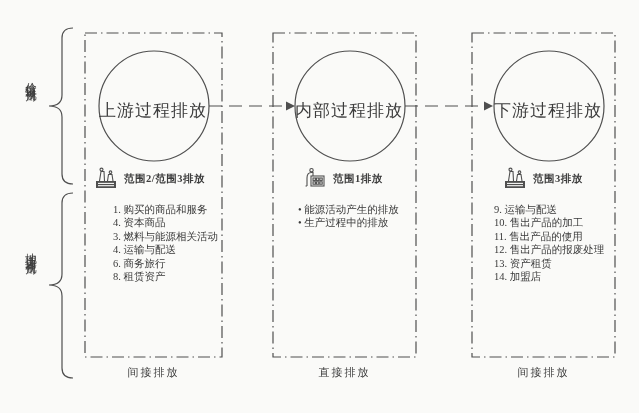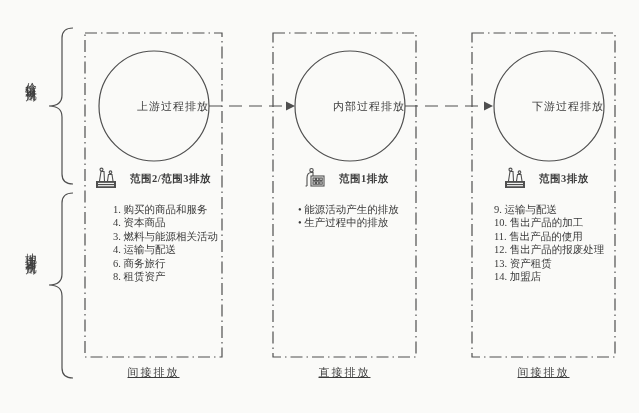--- a/index.html
+++ b/index.html
@@ -7,29 +7,29 @@
     position:relative;
     width:639px;height:413px;
     background:#fafaf8;
     font-family:"Liberation Serif","DejaVu Serif",serif;
     color:#333;
     overflow:hidden;
   }
   #bg-svg{position:absolute;left:0;top:0;}
   .abs{position:absolute;}
   .circle-label{
-    width:110px;text-align:right;
-    font-size:11px;letter-spacing:1px;color:#3c3c3c;
+    width:110px;text-align:left;
+    font-size:17px;letter-spacing:1px;color:#3c3c3c;
   }
-  .scope-row{display:flex;align-items:center;gap:12px;}
+  .scope-row{display:flex;align-items:center;gap:6px;}
   .scope-label{font-size:10.5px;font-weight:600;color:#3c3c3c;letter-spacing:.5px;white-space:nowrap;}
   .list{font-size:10.5px;line-height:13.4px;color:#3a3a3a;margin-left:14px;}
   .list .li{white-space:nowrap;}
   .bottom-label{
-    text-align:center;font-size:11px;letter-spacing:2px;color:#3c3c3c;text-decoration:underline;
+    text-align:center;font-size:11px;letter-spacing:2px;color:#3c3c3c;
   }
   .side-label{
     writing-mode:vertical-rl;text-orientation:upright;
     font-size:11.5px;letter-spacing:2px;color:#3c3c3c;
     white-space:nowrap;
   }
   .icon svg{display:block;}
 </style>
 </head>
 <body>

